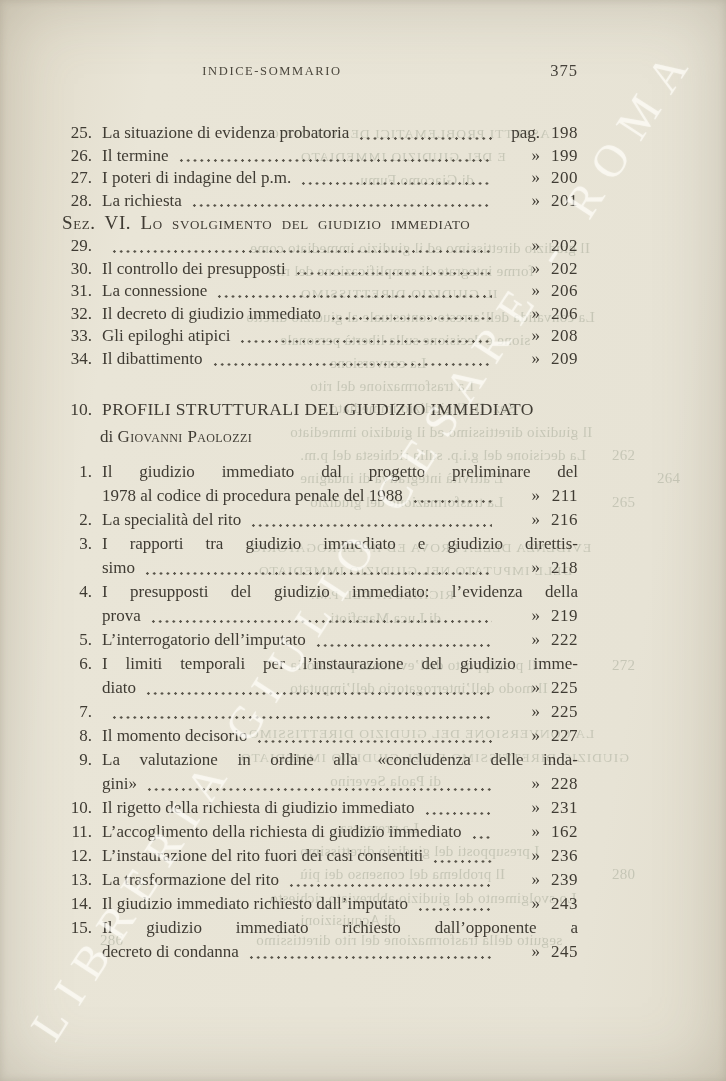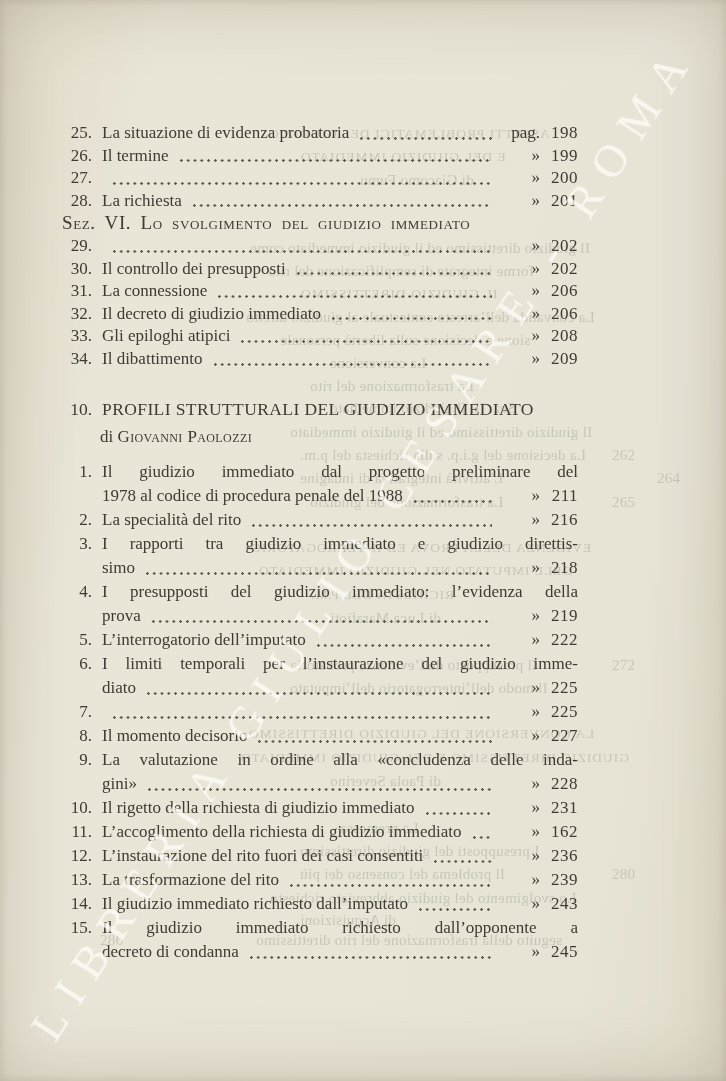--- a/index.html
+++ b/index.html
@@ -111,20 +111,24 @@
       <div class="bline flip" style="top: 932px; left: 256px;">seguito della trasformazione del rito direttissimo</div>
       <div class="bline flip" style="top: 912px; left: 300px;">di Acquisizioni</div>
       <div class="bline" style="top: 447px; left: 612px; text-align: right;">262</div>
       <div class="bline" style="top: 470px; left: 612px; margin-left: 45px;">264</div>
       <div class="bline" style="top: 494px; left: 612px;">265</div>
       <div class="bline" style="top: 657px; left: 612px;">272</div>
       <div class="bline" style="top: 866px; left: 612px;">280</div>
       <div class="bline" style="top: 932px; left: 100px; text-align: center;">286</div>
     </div>
 
+  <div class="running">
+    <span class="head">INDICE-SOMMARIO</span>
+    <span class="folio">375</span>
+  </div>
 
   <div class="content">
     <div class="blockA" id="entries-a">
         <div class="entry">
           <span class="num">25.</span>
           <div class="body">
             <div class="lastline">
               <span class="ltext">La situazione di evidenza probatoria</span>
               <span class="dots"></span>
               <span class="ref">pag.</span>
@@ -140,20 +144,21 @@
               <span class="dots"></span>
               <span class="ref">»</span>
               <span class="pg">199</span>
             </div>
           </div>
         </div>
         <div class="entry">
           <span class="num">27.</span>
           <div class="body">
             <div class="lastline">
+              <span class="ltext">I poteri di indagine del p.m.</span>
               <span class="dots"></span>
               <span class="ref">»</span>
               <span class="pg">200</span>
             </div>
           </div>
         </div>
         <div class="entry">
           <span class="num">28.</span>
           <div class="body">
             <div class="lastline">

